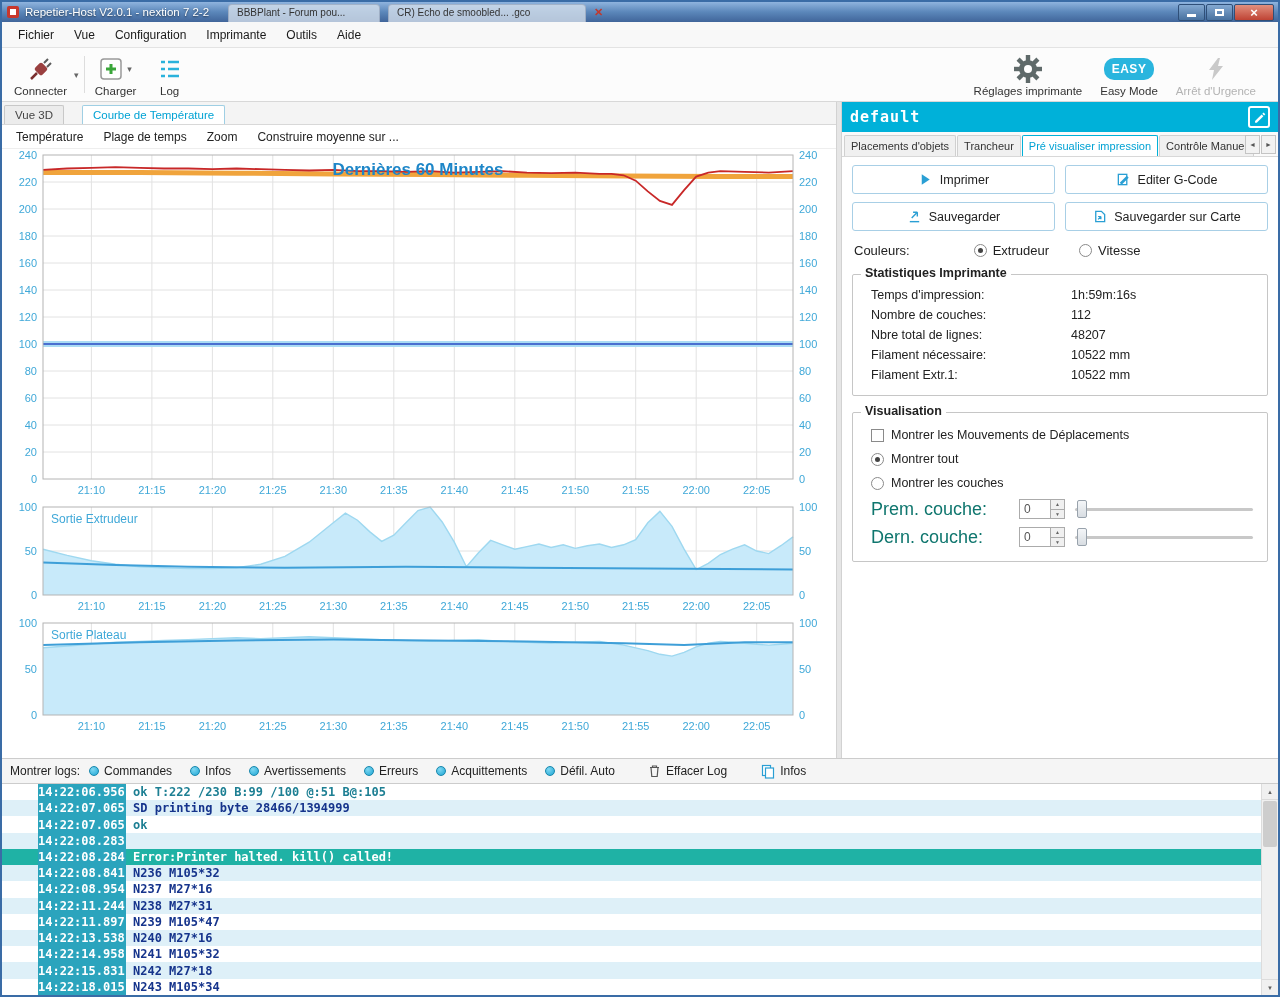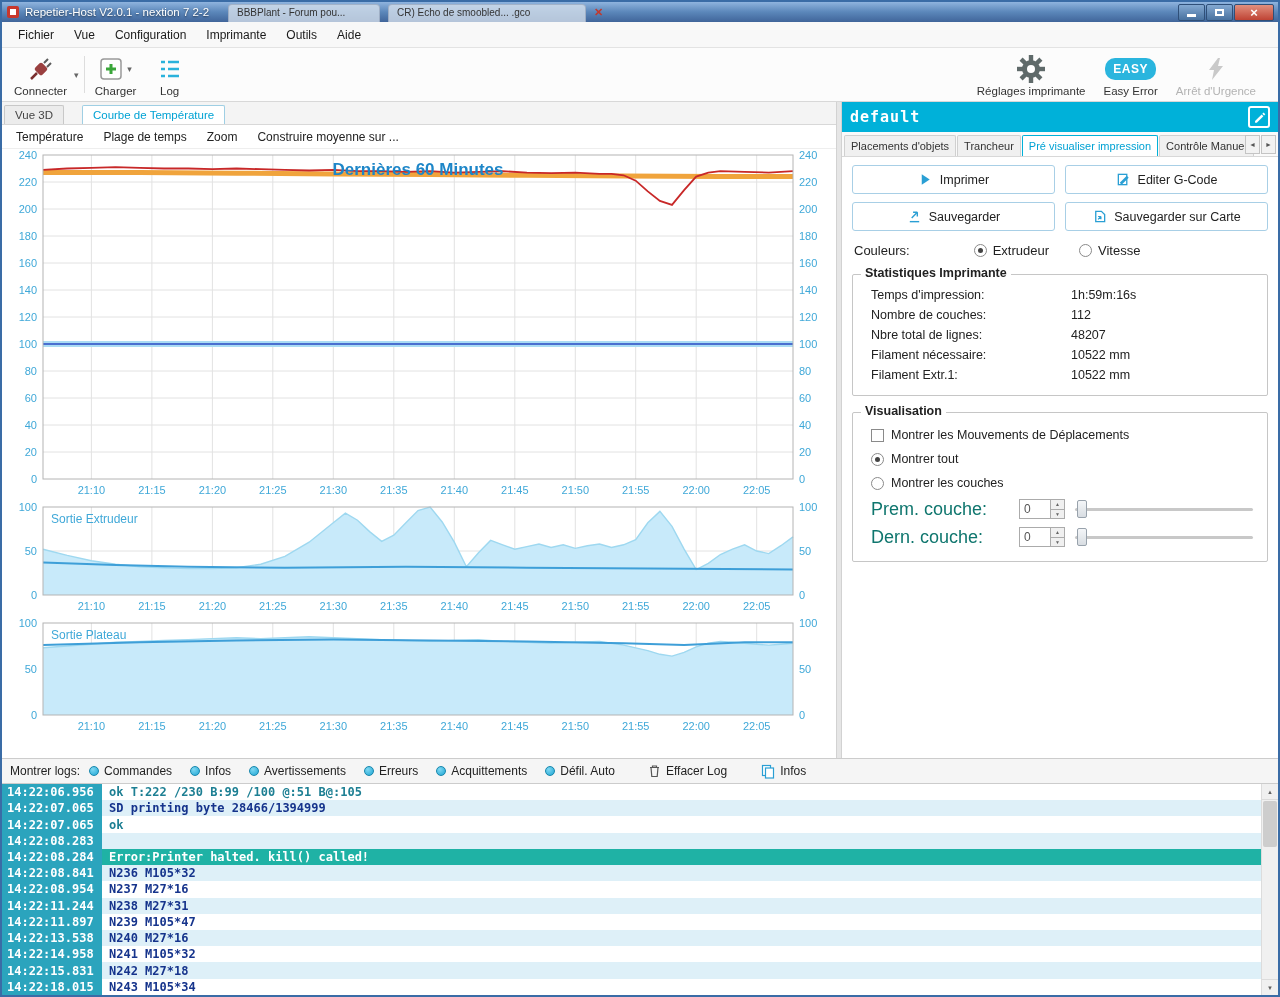--- a/index.html
+++ b/index.html
@@ -90,21 +90,21 @@
   
   .log-toolbar{height:26px;background:#f5f5f5;border-top:1px solid #ccc;border-bottom:1px solid #ccc;display:flex;align-items:center;padding-left:8px;font-size:12px;color:#222;}
   .log-filter-label{margin-right:0;}
   .log-toggle{display:flex;align-items:center;gap:5px;padding:3px 9px;}
   .dot{width:10px;height:10px;border-radius:50%;background:radial-gradient(circle at 35% 30%,#7fd8f2,#1fa6d4);border:1px solid #1787ad;flex:none;}
   .log-action{display:flex;align-items:center;gap:5px;padding:3px 10px;margin-left:14px;}
   .log-area{height:211px;position:relative;background:#fff;overflow:hidden;}
   .log-rows{position:absolute;left:0;top:0;right:17px;bottom:0;}
   .log-row{display:flex;height:16.23px;font:bold 12px "DejaVu Sans Mono",monospace;align-items:center;}
   .log-row.rep-odd{background:#def0f8;}
-  .log-time{width:100px;flex:none;background:#2ba4bd;color:#fff;padding-left:5px;height:100%;display:flex;align-items:center;font-weight:bold;}
+  .log-time{width:88px;flex:none;background:#2ba4bd;color:#fff;height:100%;display:flex;align-items:center;font-weight:bold;margin-left:36px;}
   .log-msg{padding-left:7px;white-space:pre;}
   .log-row.ack .log-msg{color:#1d7f93;}
   .log-row.info .log-msg{color:#16348c;}
   .log-row.cmd .log-msg{color:#16348c;}
   .log-row.error .log-msg{color:#7c2430;}
   .log-row.selected{background:#1fb2a5 !important;}
   .log-row.selected .log-msg{color:#fff;}
   .log-scroll{position:absolute;right:0;top:0;bottom:0;width:17px;background:#f0f0f0;border-left:1px solid #dcdcdc;}
   .scroll-btn{height:16px;display:flex;align-items:center;justify-content:center;font-size:6px;color:#606060;border-bottom:1px solid #dcdcdc;}
   .scroll-btn.down{position:absolute;bottom:0;left:0;right:0;border-top:1px solid #dcdcdc;border-bottom:none;}
@@ -197,21 +197,21 @@
               </g>
               <circle r="4" fill="#fff"></circle>
             </svg>
         </div>
         <span>Réglages imprimante</span>
       </div>
       <div class="tb-btn">
         <div class="tb-icon">
             <span class="easy-badge">EASY</span>
           </div>
-        <span>Easy Error</span>
+        <span>Easy Mode</span>
       </div>
       <div class="tb-btn">
         <div class="tb-icon">
           <svg width="26" height="26" viewBox="0 0 26 26">
               <path d="M15 2 L6 14 h5 L9 24 L20 10 h-5 L17 2 z" fill="#c9c9c9"></path>
             </svg>
         </div>
         <span class="disabled-label">Arrêt d'Urgence</span>
       </div>
     </div>

